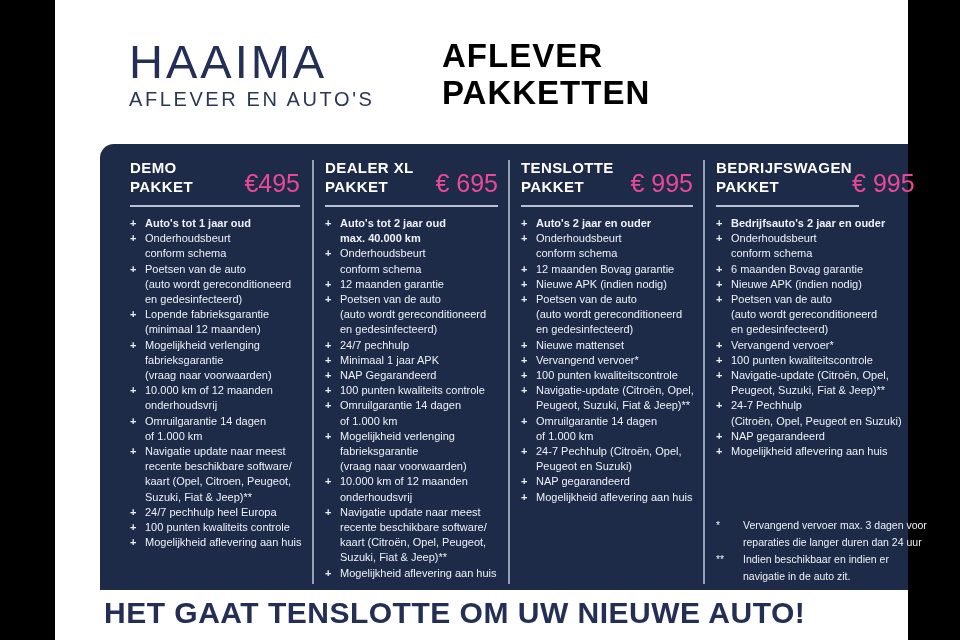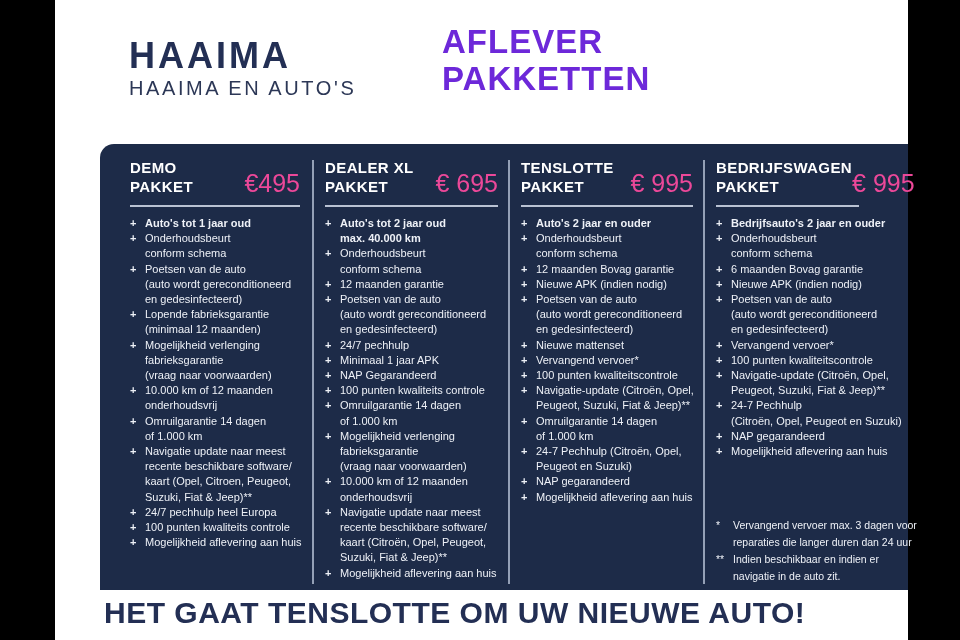--- a/index.html
+++ b/index.html
@@ -5,23 +5,23 @@
   * { margin:0; padding:0; box-sizing:border-box; }
   body { font-family:"Liberation Sans", sans-serif; }
   .stage { position:relative; width:960px; height:640px; background:#ffffff; overflow:hidden; }
 
   .pillar { position:absolute; top:0; bottom:0; background:#000000; }
   .pillar-left { left:0; width:55px; }
   .pillar-right { right:0; width:52px; }
 
   
   .brand { position:absolute; left:129px; top:38px; color:#232f54; }
-  .brand-name { font-size:36px; font-weight:bold; letter-spacing:3px; line-height:1.0; }
+  .brand-name { font-size:47px; font-weight:normal; letter-spacing:3px; line-height:1.0; }
   .brand-sub { font-size:20px; font-weight:400; letter-spacing:2.6px; margin-top:3px; color:#2c3756; }
-  .page-title { position:absolute; left:442px; top:23px; color:#6d28d9;
+  .page-title { position:absolute; left:442px; top:37px; color:#000000;
                 font-size:33px; font-weight:bold; letter-spacing:1px; line-height:37px;
                 white-space:pre-line; }
 
   
   .panel { position:absolute; left:100px; top:144px; width:808px; height:446px;
            background:#1d2b48; border-top-left-radius:14px; }
   .columns { display:flex; height:100%; }
   .pkg-col { position:relative; padding-top:14px; }
   .pkg-col.c0 { width:212px; padding-left:30px; padding-right:12px; }
   .pkg-col.c1 { width:196px; padding-left:13px; padding-right:10px; }
@@ -38,36 +38,36 @@
 
   .pkg-items { list-style:none; margin-top:9px; }
   .pkg-item { display:flex; gap:6px; font-size:11px; line-height:15.2px; color:#eef1f7; }
   .pkg-item .marker { flex:none; width:9px; font-weight:bold; }
   .pkg-item .item-text { white-space:pre; letter-spacing:0; }
   .pkg-item.bold { font-weight:bold; }
 
   .footnotes { margin-top:58px; }
   .footnote { display:flex; gap:4px; font-size:10.5px; line-height:17px; color:#eef1f7; }
   .footnote .fn-marker { flex:none; min-width:13px; }
-  .footnote .fn-text { white-space:pre; }
+  .footnote .fn-text { white-space:pre;margin-left:10px; }
 
   
   .tagline { position:absolute; left:104px; top:596px; color:#232f54;
              font-size:30px; font-weight:bold; letter-spacing:0.5px; white-space:nowrap; }
 </style>
 </head>
 <body>
 
 <div class="stage">
   <div class="pillar pillar-left"></div>
   <div class="pillar pillar-right"></div>
 
   <div class="brand">
     <div class="brand-name">HAAIMA</div>
-    <div class="brand-sub">HAAIMA EN AUTO'S</div>
+    <div class="brand-sub">AFLEVER EN AUTO'S</div>
   </div>
 
   <div class="page-title">AFLEVER
 PAKKETTEN</div>
 
   <section class="panel">
     <div class="columns">
   <div class="pkg-col c0">
     <div class="pkg-head">
       <div class="pkg-name">DEMO

